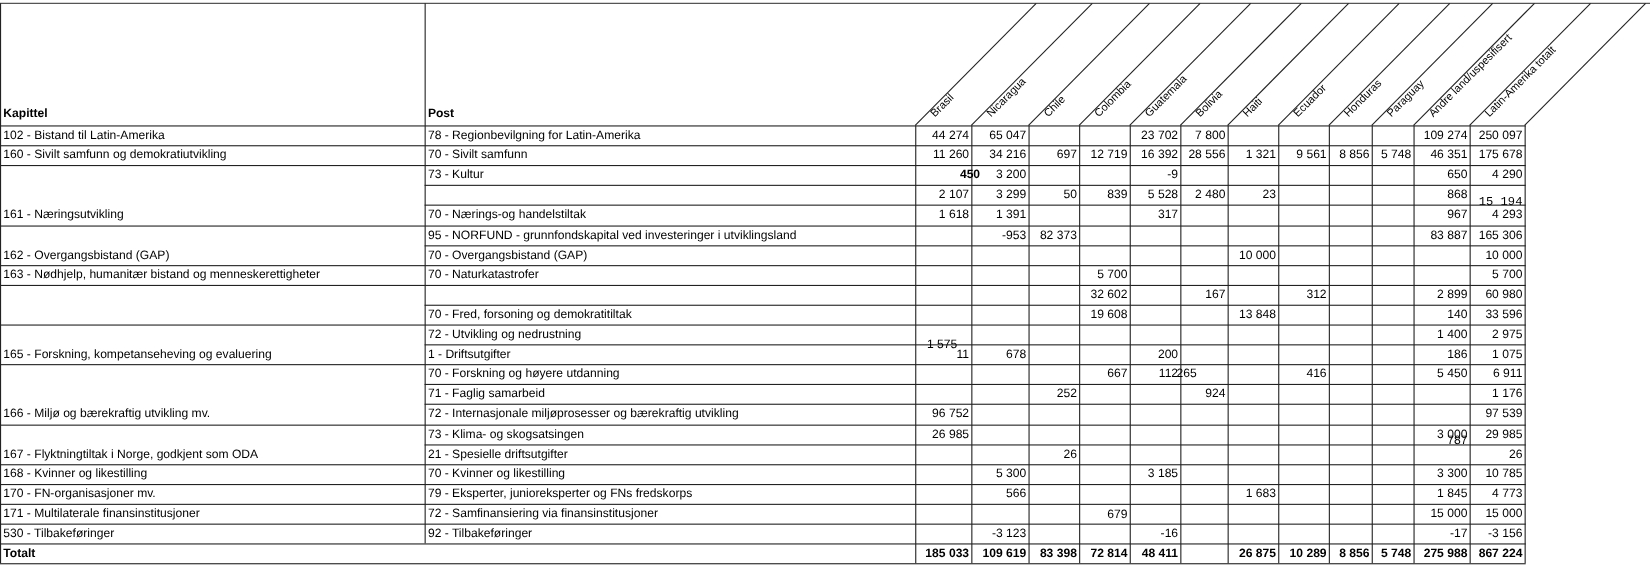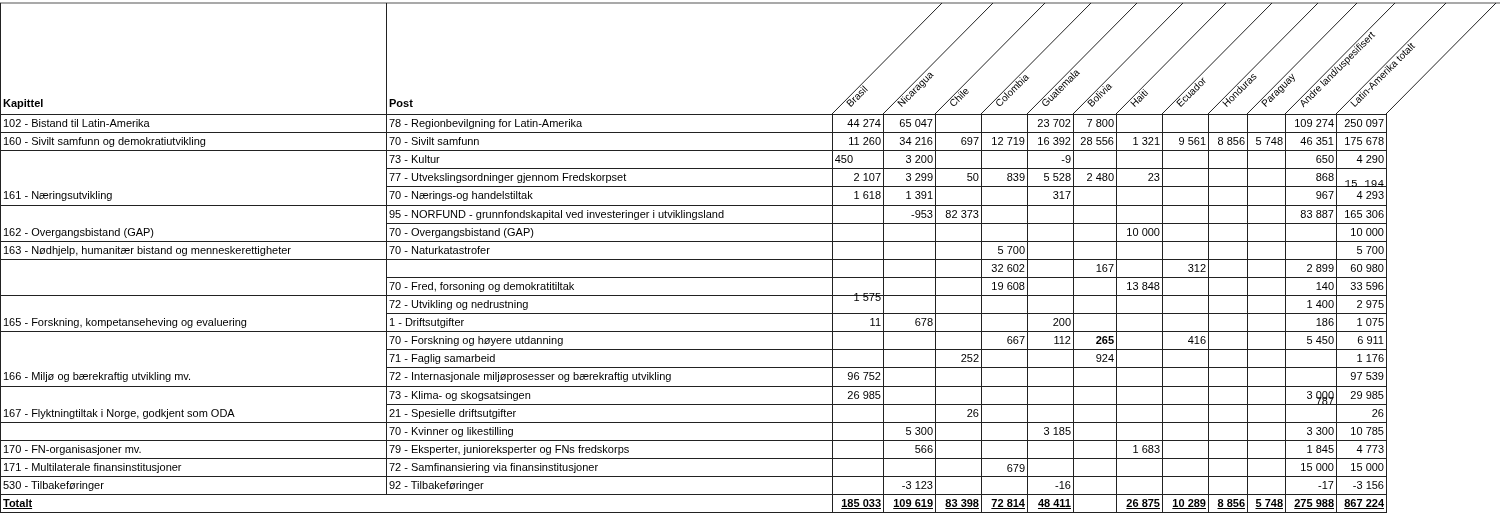--- a/index.html
+++ b/index.html
@@ -4,21 +4,21 @@
 <style>
   html, body { margin: 0; padding: 0; background: #ffffff; }
   body { width: 1500px; height: 516px; position: relative; overflow: hidden;
          font-family: "Liberation Sans", sans-serif; color: #000; }
   .sheet { position: absolute; left: 0; top: 0; width: 1500px; height: 516px; }
   .hline, .vline { position: absolute; background: #222; }
   .cell { position: absolute; font-size: 11px; line-height: 18px; height: 18px;
           white-space: nowrap; overflow: hidden; box-sizing: border-box; }
   .txt { padding-left: 3px; }
   .num { text-align: right; padding-right: 2px; }
-  .bold { font-weight: bold; text-decoration: underline; }
+  .bold { font-weight: bold; }
   .hdr { position: absolute; font-size: 11px; font-weight: bold; }
   .slant-label { position: absolute; font-size: 10px; white-space: nowrap;
                  transform-origin: 0 100%; transform: rotate(-45deg); }
   svg.slants { position: absolute; left: 0; top: 0; }
 </style>
 </head>
 <body>
 
 <div class="sheet" id="sheet">
   <svg class="slants" id="slants" width="1500" height="516">
@@ -92,34 +92,33 @@
     <div class="cell num" style="left: 1027px; top: 132.1px; width: 46px;">16 392</div>
     <div class="cell num" style="left: 1073px; top: 132.1px; width: 43px;">28 556</div>
     <div class="cell num" style="left: 1116px; top: 132.1px; width: 46px;">1 321</div>
     <div class="cell num" style="left: 1162px; top: 132.1px; width: 46px;">9 561</div>
     <div class="cell num" style="left: 1208px; top: 132.1px; width: 39px;">8 856</div>
     <div class="cell num" style="left: 1247px; top: 132.1px; width: 38px;">5 748</div>
     <div class="cell num" style="left: 1285px; top: 132.1px; width: 51px;">46 351</div>
     <div class="cell num" style="left: 1336px; top: 132.1px; width: 50px;">175 678</div>
     <div class="hline" style="left: 386px; top: 168.3px; width: 1001px; height: 1px;"></div>
     <div class="cell txt" style="left: 386px; top: 150.2px; width: 446px;">73 - Kultur</div>
-    <div class="cell num" style="left: 804px; top: 150.2px; width: 51px;">450</div>
+    <div class="cell num" style="left: 842px; top: 150.2px; width: 51px; font-weight: bold;">450</div>
     <div class="cell num" style="left: 883px; top: 150.2px; width: 52px;">3 200</div>
     <div class="cell num" style="left: 935px; top: 150.2px; width: 46px;"></div>
     <div class="cell num" style="left: 981px; top: 150.2px; width: 46px;"></div>
     <div class="cell num" style="left: 1027px; top: 150.2px; width: 46px;">-9</div>
     <div class="cell num" style="left: 1073px; top: 150.2px; width: 43px;"></div>
     <div class="cell num" style="left: 1116px; top: 150.2px; width: 46px;"></div>
     <div class="cell num" style="left: 1162px; top: 150.2px; width: 46px;"></div>
     <div class="cell num" style="left: 1208px; top: 150.2px; width: 39px;"></div>
     <div class="cell num" style="left: 1247px; top: 150.2px; width: 38px;"></div>
     <div class="cell num" style="left: 1285px; top: 150.2px; width: 51px;">650</div>
     <div class="cell num" style="left: 1336px; top: 150.2px; width: 50px;">4 290</div>
     <div class="hline" style="left: 386px; top: 186.4px; width: 1001px; height: 1px;"></div>
-    <div class="cell txt" style="left: 386px; top: 168.3px; width: 446px;">77 - Utvekslingsordninger gjennom Fredskorpset</div>
     <div class="cell num" style="left: 832px; top: 168.3px; width: 51px;">2 107</div>
     <div class="cell num" style="left: 883px; top: 168.3px; width: 52px;">3 299</div>
     <div class="cell num" style="left: 935px; top: 168.3px; width: 46px;">50</div>
     <div class="cell num" style="left: 981px; top: 168.3px; width: 46px;">839</div>
     <div class="cell num" style="left: 1027px; top: 168.3px; width: 46px;">5 528</div>
     <div class="cell num" style="left: 1073px; top: 168.3px; width: 43px;">2 480</div>
     <div class="cell num" style="left: 1116px; top: 168.3px; width: 46px;">23</div>
     <div class="cell num" style="left: 1162px; top: 168.3px; width: 46px;"></div>
     <div class="cell num" style="left: 1208px; top: 168.3px; width: 39px;"></div>
     <div class="cell num" style="left: 1247px; top: 168.3px; width: 38px;"></div>
@@ -206,21 +205,21 @@
     <div class="cell num" style="left: 1027px; top: 276.9px; width: 46px;"></div>
     <div class="cell num" style="left: 1073px; top: 276.9px; width: 43px;"></div>
     <div class="cell num" style="left: 1116px; top: 276.9px; width: 46px;">13 848</div>
     <div class="cell num" style="left: 1162px; top: 276.9px; width: 46px;"></div>
     <div class="cell num" style="left: 1208px; top: 276.9px; width: 39px;"></div>
     <div class="cell num" style="left: 1247px; top: 276.9px; width: 38px;"></div>
     <div class="cell num" style="left: 1285px; top: 276.9px; width: 51px;">140</div>
     <div class="cell num" style="left: 1336px; top: 276.9px; width: 50px;">33 596</div>
     <div class="hline" style="left: 386px; top: 313.1px; width: 1001px; height: 1px;"></div>
     <div class="cell txt" style="left: 386px; top: 295px; width: 446px;">72 - Utvikling og nedrustning</div>
-    <div class="cell num" style="left: 832px; top: 288px; width: 51px;">1 575</div>
+    <div class="cell num" style="left: 832px; top: 304px; width: 51px; text-align: center;">1 575</div>
     <div class="cell num" style="left: 883px; top: 295px; width: 52px;"></div>
     <div class="cell num" style="left: 935px; top: 295px; width: 46px;"></div>
     <div class="cell num" style="left: 981px; top: 295px; width: 46px;"></div>
     <div class="cell num" style="left: 1027px; top: 295px; width: 46px;"></div>
     <div class="cell num" style="left: 1073px; top: 295px; width: 43px;"></div>
     <div class="cell num" style="left: 1116px; top: 295px; width: 46px;"></div>
     <div class="cell num" style="left: 1162px; top: 295px; width: 46px;"></div>
     <div class="cell num" style="left: 1208px; top: 295px; width: 39px;"></div>
     <div class="cell num" style="left: 1247px; top: 295px; width: 38px;"></div>
     <div class="cell num" style="left: 1285px; top: 295px; width: 51px;">1 400</div>
@@ -240,21 +239,21 @@
     <div class="cell num" style="left: 1247px; top: 313.1px; width: 38px;"></div>
     <div class="cell num" style="left: 1285px; top: 313.1px; width: 51px;">186</div>
     <div class="cell num" style="left: 1336px; top: 313.1px; width: 50px;">1 075</div>
     <div class="hline" style="left: 386px; top: 349.3px; width: 1001px; height: 1px;"></div>
     <div class="cell txt" style="left: 386px; top: 331.2px; width: 446px;">70 - Forskning og høyere utdanning</div>
     <div class="cell num" style="left: 832px; top: 331.2px; width: 51px;"></div>
     <div class="cell num" style="left: 883px; top: 331.2px; width: 52px;"></div>
     <div class="cell num" style="left: 935px; top: 331.2px; width: 46px;"></div>
     <div class="cell num" style="left: 981px; top: 331.2px; width: 46px;">667</div>
     <div class="cell num" style="left: 1027px; top: 331.2px; width: 46px;">112</div>
-    <div class="cell num" style="left: 1073px; top: 331.2px; width: 43px; font-weight: bold;">265</div>
+    <div class="cell num" style="left: 1047px; top: 331.2px; width: 43px;">265</div>
     <div class="cell num" style="left: 1116px; top: 331.2px; width: 46px;"></div>
     <div class="cell num" style="left: 1162px; top: 331.2px; width: 46px;">416</div>
     <div class="cell num" style="left: 1208px; top: 331.2px; width: 39px;"></div>
     <div class="cell num" style="left: 1247px; top: 331.2px; width: 38px;"></div>
     <div class="cell num" style="left: 1285px; top: 331.2px; width: 51px;">5 450</div>
     <div class="cell num" style="left: 1336px; top: 331.2px; width: 50px;">6 911</div>
     <div class="hline" style="left: 386px; top: 367.4px; width: 1001px; height: 1px;"></div>
     <div class="cell txt" style="left: 386px; top: 349.3px; width: 446px;">71 - Faglig samarbeid</div>
     <div class="cell num" style="left: 832px; top: 349.3px; width: 51px;"></div>
     <div class="cell num" style="left: 883px; top: 349.3px; width: 52px;"></div>
@@ -306,20 +305,21 @@
     <div class="cell num" style="left: 981px; top: 403.6px; width: 46px;"></div>
     <div class="cell num" style="left: 1027px; top: 403.6px; width: 46px;"></div>
     <div class="cell num" style="left: 1073px; top: 403.6px; width: 43px;"></div>
     <div class="cell num" style="left: 1116px; top: 403.6px; width: 46px;"></div>
     <div class="cell num" style="left: 1162px; top: 403.6px; width: 46px;"></div>
     <div class="cell num" style="left: 1208px; top: 403.6px; width: 39px;"></div>
     <div class="cell num" style="left: 1247px; top: 403.6px; width: 38px;"></div>
     <div class="cell num" style="left: 1285px; top: 403.6px; width: 51px;"></div>
     <div class="cell num" style="left: 1336px; top: 403.6px; width: 50px;">26</div>
     <div class="hline" style="left: 0px; top: 439.8px; width: 1387px; height: 1px;"></div>
+    <div class="cell txt" style="left: 0px; top: 421.7px; width: 386px;">168 - Kvinner og likestilling</div>
     <div class="cell txt" style="left: 386px; top: 421.7px; width: 446px;">70 - Kvinner og likestilling</div>
     <div class="cell num" style="left: 832px; top: 421.7px; width: 51px;"></div>
     <div class="cell num" style="left: 883px; top: 421.7px; width: 52px;">5 300</div>
     <div class="cell num" style="left: 935px; top: 421.7px; width: 46px;"></div>
     <div class="cell num" style="left: 981px; top: 421.7px; width: 46px;"></div>
     <div class="cell num" style="left: 1027px; top: 421.7px; width: 46px;">3 185</div>
     <div class="cell num" style="left: 1073px; top: 421.7px; width: 43px;"></div>
     <div class="cell num" style="left: 1116px; top: 421.7px; width: 46px;"></div>
     <div class="cell num" style="left: 1162px; top: 421.7px; width: 46px;"></div>
     <div class="cell num" style="left: 1208px; top: 421.7px; width: 39px;"></div>

